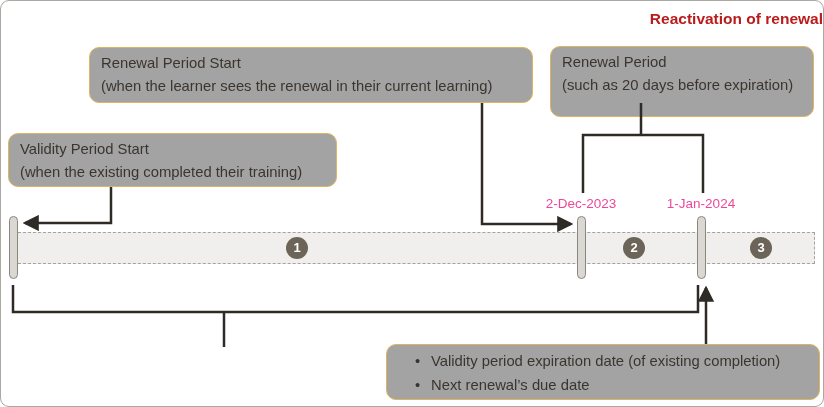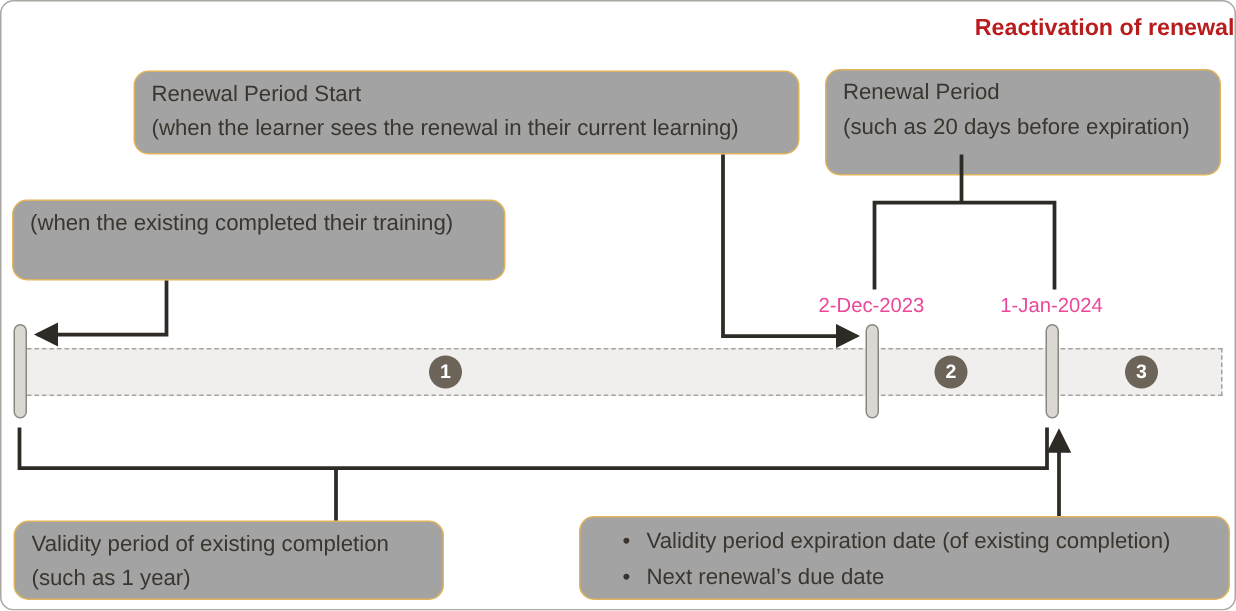--- a/index.html
+++ b/index.html
@@ -173,27 +173,24 @@
     <span class="line">Renewal Period Start</span>
     <span class="line">(when the learner sees the renewal in their current learning)</span>
   </div>
 
   <div class="callout box-renewal-period">
     <span class="line">Renewal Period</span>
     <span class="line">(such as 20 days before expiration)</span>
   </div>
 
   <div class="callout box-validity-period-start">
+    <span class="line">Validity Period Start</span>
     <span class="line">(when the existing completed their training)</span>
   </div>
 
-  <div class="callout box-validity-existing">
-    <span class="line">Validity period of existing completion</span>
-    <span class="line">(such as 1 year)</span>
-  </div>
 
   <div class="callout box-expiration">
     <ul>
       <li>Validity period expiration date (of existing completion)</li>
       <li>Next renewal’s due date</li>
     </ul>
   </div>
 
 </div>
 

